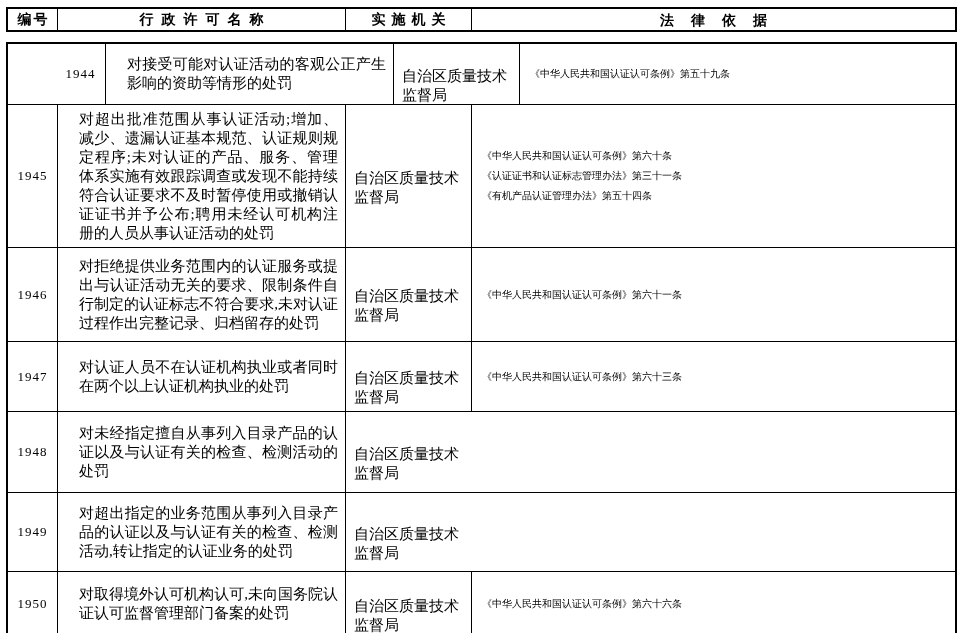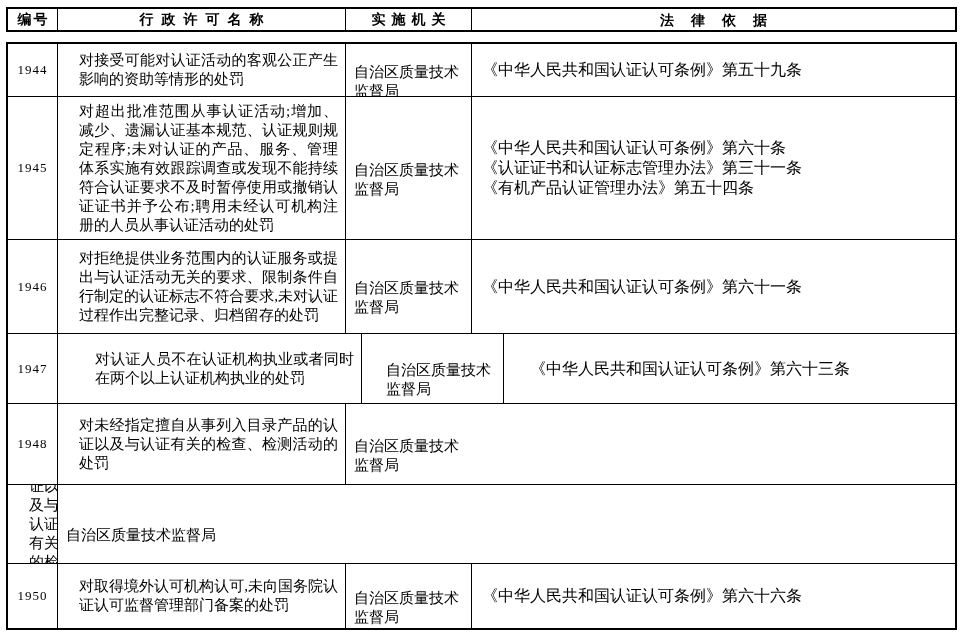--- a/index.html
+++ b/index.html
@@ -47,24 +47,24 @@
     font-size: 14px;
     font-weight: bold;
     white-space: nowrap;
   }
   .hc-id     { letter-spacing: 2px;  padding-left: 2px; }
   .hc-name   { letter-spacing: 8px;  padding-left: 8px; justify-content: center; }
   .hc-agency { letter-spacing: 6px;  padding-left: 6px; }
   .hc-legal  { letter-spacing: 17px; padding-left: 17px; align-items: flex-end; }
 
   
-  .r0 { height: 53px; }
+  .r0 { height: 61px; padding-left: 48px; }
   .r1 { height: 143px; }
   .r2 { height: 94px; }
-  .r3 { height: 70px; gap: 16px; }
+  .r3 { height: 70px; }
   .r4 { height: 81px; }
   .r5 { height: 79px; }
   .r6 { height: 64px; }
 
   .c-id {
     justify-content: center;
     font-size: 13px;
     letter-spacing: 1px;
   }
   .c-name { padding: 3px 7px; }
@@ -76,21 +76,21 @@
     margin-left: 14px;
   }
   .c-agency { padding: 3px 4px 3px 8px; }
   .c-agency .ag {
     font-size: 15px;
     line-height: 19px;
     margin-top: 23px;
   }
   .c-legal { padding: 3px 6px 3px 10px; }
   .c-legal .lg {
-    font-size: 16px;
+    font-size: 10px;
     line-height: 20px;
     white-space: nowrap;
   }
 </style>
 </head>
 <body>
 
 <div class="page">
 
   <div class="tbl">
@@ -180,20 +180,21 @@
       <div class="cell c-id">1948</div>
       <div class="cell c-name">
         <div class="nm">对未经指定擅自从事列入目录产品的认证以及与认证有关的检查、检测活动的处罚</div>
       </div>
       <div class="cell c-agency">
         <div class="ag">自治区质量技术监督局</div>
       </div>
     </div>
 
     <div class="grid trow r5">
+      <div class="cell c-id">1949</div>
       <div class="cell c-name">
         <div class="nm">对超出指定的业务范围从事列入目录产品的认证以及与认证有关的检查、检测活动,转让指定的认证业务的处罚</div>
       </div>
       <div class="cell c-agency">
         <div class="ag">自治区质量技术监督局</div>
       </div>
     </div>
 
     <div class="grid trow r6">
       <div class="cell c-id">1950</div>

